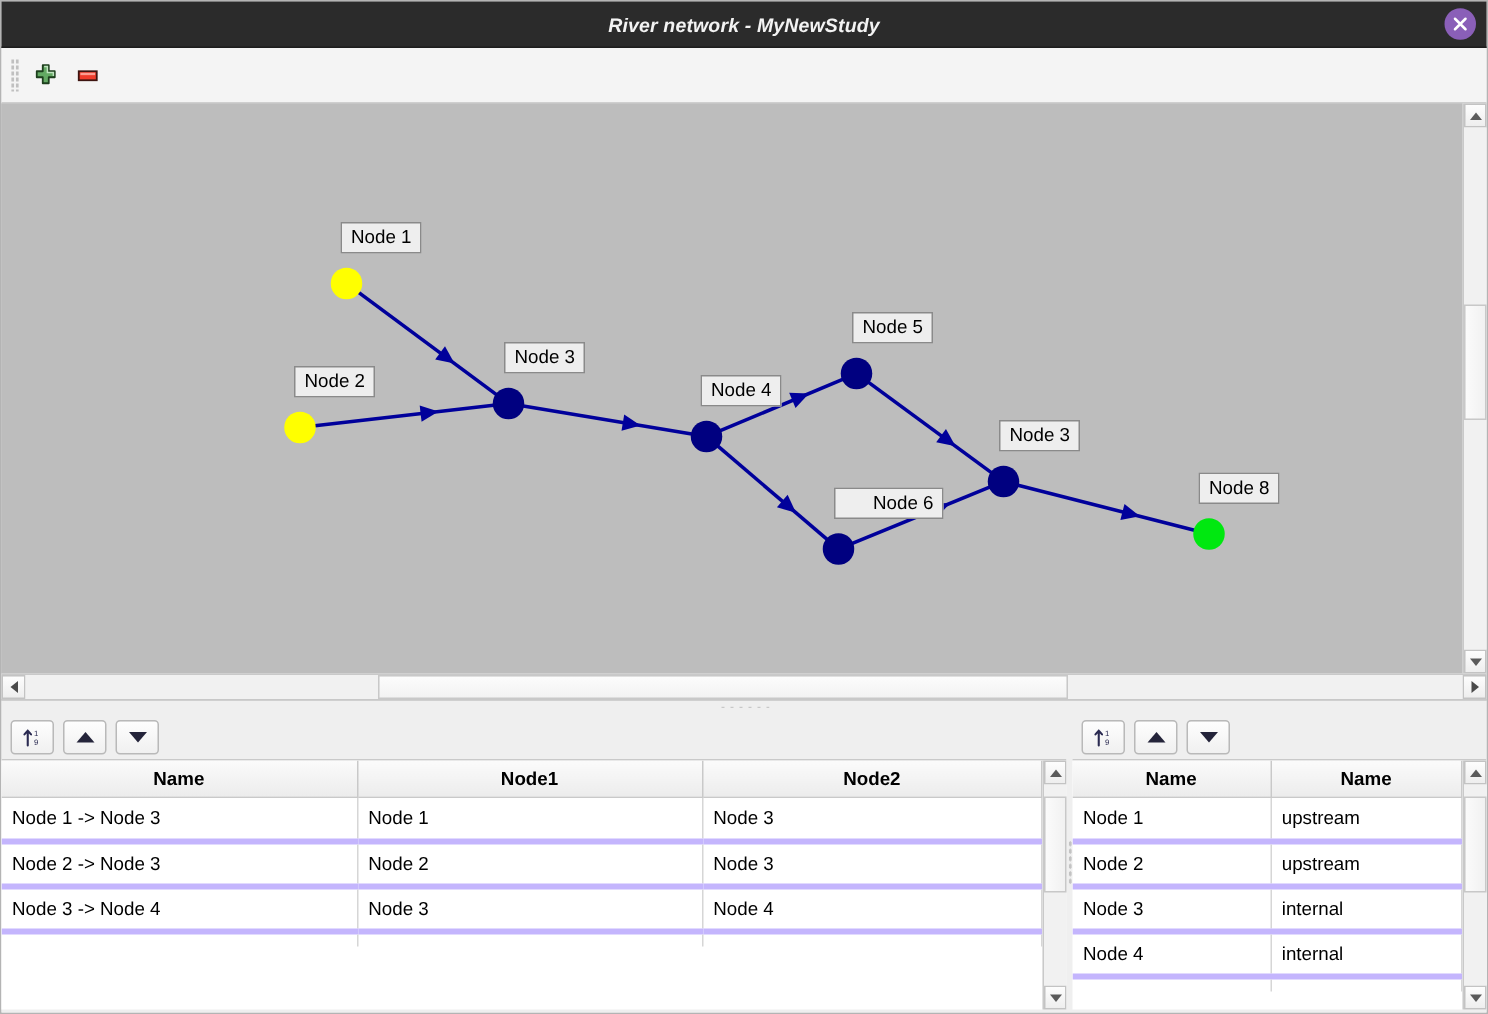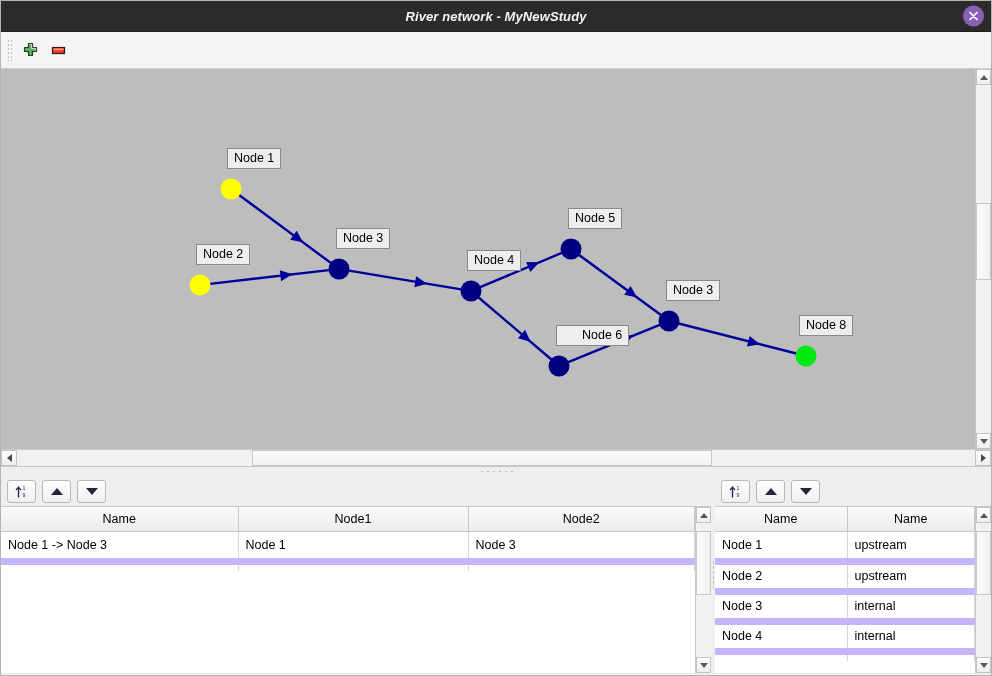--- a/index.html
+++ b/index.html
@@ -193,30 +193,30 @@
     min-height: 0;
     border-top: 1px solid #c9c9c9;
     background: #ffffff;
   }
   .table-scroll-host { flex: 1 1 auto; min-width: 0; overflow: hidden; }
   table.grid { border-collapse: collapse; width: 100%; table-layout: fixed; }
   table.grid th {
     background: linear-gradient(#fbfbfb,#ececec);
     border-right: 1px solid #c9c9c9;
     border-bottom: 1px solid #c9c9c9;
-    font-weight: normal;
+    font-weight: bold;
     font-size: 12.5px;
     height: 24px;
     color: #000;
     text-align: center;
     cursor: pointer;
   }
   table.grid td {
     border-right: 1px solid #d6d6d6;
-    border-bottom: 7px solid #c4b5fd;
+    border-bottom: 4px solid #c4b5fd;
     height: 30px;
     font-size: 12.5px;
     padding-left: 7px;
     color: #000;
     background: #ffffff;
     white-space: nowrap;
     overflow: hidden;
     cursor: default;
   }
   table.grid tr.spacer td { height: 10px; border-bottom: none; }
@@ -369,20 +369,30 @@
                   <th>Node1</th>
                   <th>Node2</th>
                 </tr>
               </thead>
             <tbody id="reach-body">
                 <tr>
                   <td>Node 1 -&gt; Node 3</td>
                   <td>Node 1</td>
                   <td>Node 3</td>
                 </tr>
+                <tr>
+                  <td>Node 2 -&gt; Node 3</td>
+                  <td>Node 2</td>
+                  <td>Node 3</td>
+                </tr>
+                <tr>
+                  <td>Node 3 -&gt; Node 4</td>
+                  <td>Node 3</td>
+                  <td>Node 4</td>
+                </tr>
                 <tr class="spacer">
                   <td></td>
                   <td></td>
                   <td></td>
                 </tr>
               </tbody>
           </table>
         </div>
         <div class="tbl-vscroll">
           <div class="sb-arrow">

